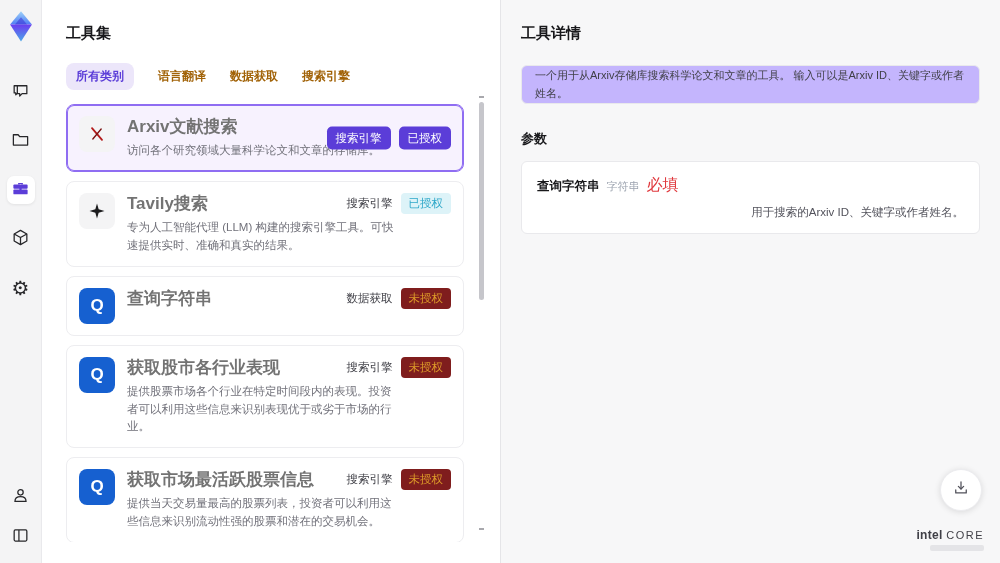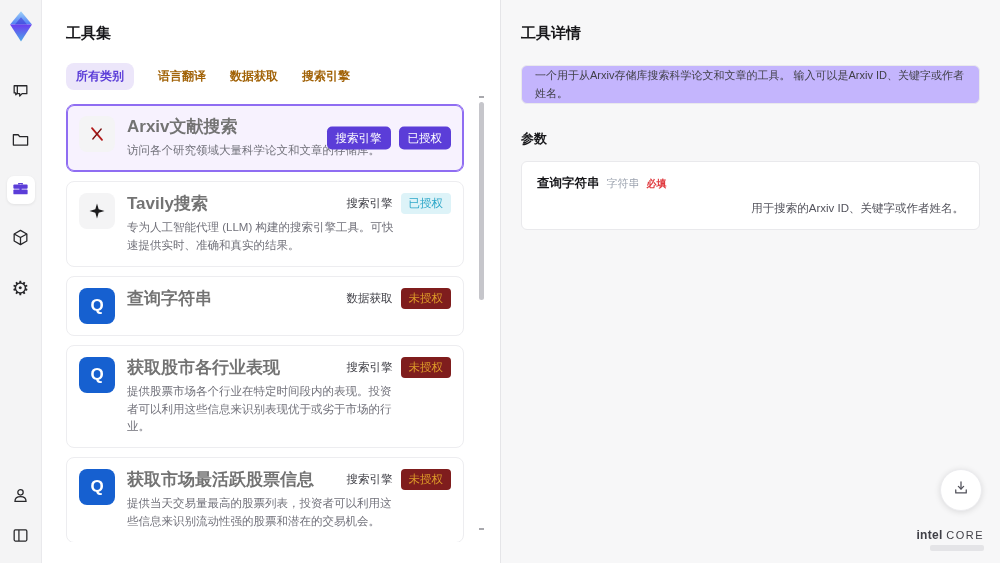--- a/index.html
+++ b/index.html
@@ -78,21 +78,21 @@
     background:#c4b5fd; border:1px solid #e9e9ec; border-radius:6px;
     padding:1px 13px; font-size:11px; color:#3f3f46; line-height:1.6; margin-bottom:26px;
   }
   .param-card {
     background:#fff; border:1px solid #e9e9ec; border-radius:6px;
     padding:13px 15px;
   }
   .param-head { display:flex; align-items:baseline; gap:7px; }
   .param-name { font-size:12.5px; font-weight:bold; color:#18181b; }
   .param-type { font-size:11px; color:#9ca3af; }
-  .param-req  { font-size:10px; color:#e0393e;font-weight:bold; }
+  .param-req  { font-size:16px; color:#e0393e; }
   .param-desc { font-size:11.5px; color:#52525b; margin-top:9px;text-align:right; }
 
   .fab {
     position:absolute; right:18px; bottom:52px; width:42px; height:42px; border-radius:50%;
     background:#fff; box-shadow:0 1px 6px rgba(0,0,0,.12); border:1px solid #ececef;
     display:flex; align-items:center; justify-content:center; cursor:pointer;
   }
   .fab svg { width:18px; height:18px; stroke:#52525b; fill:none; stroke-width:1.7; }
   .brand { position:absolute; right:16px; bottom:12px; text-align:right; line-height:1.1; }
   .brand-line { font-size:12px; color:#3f3f46; letter-spacing:.3px; }

